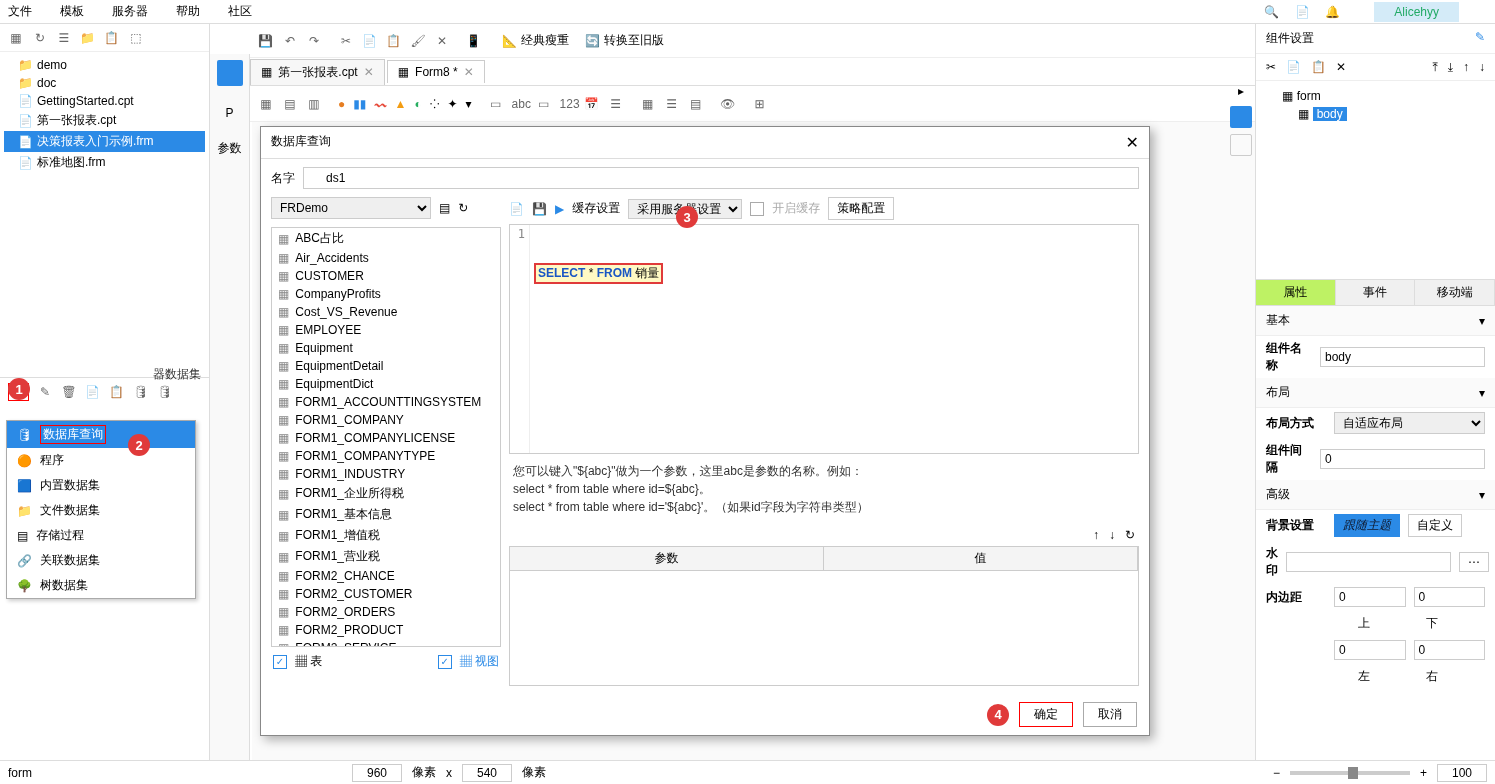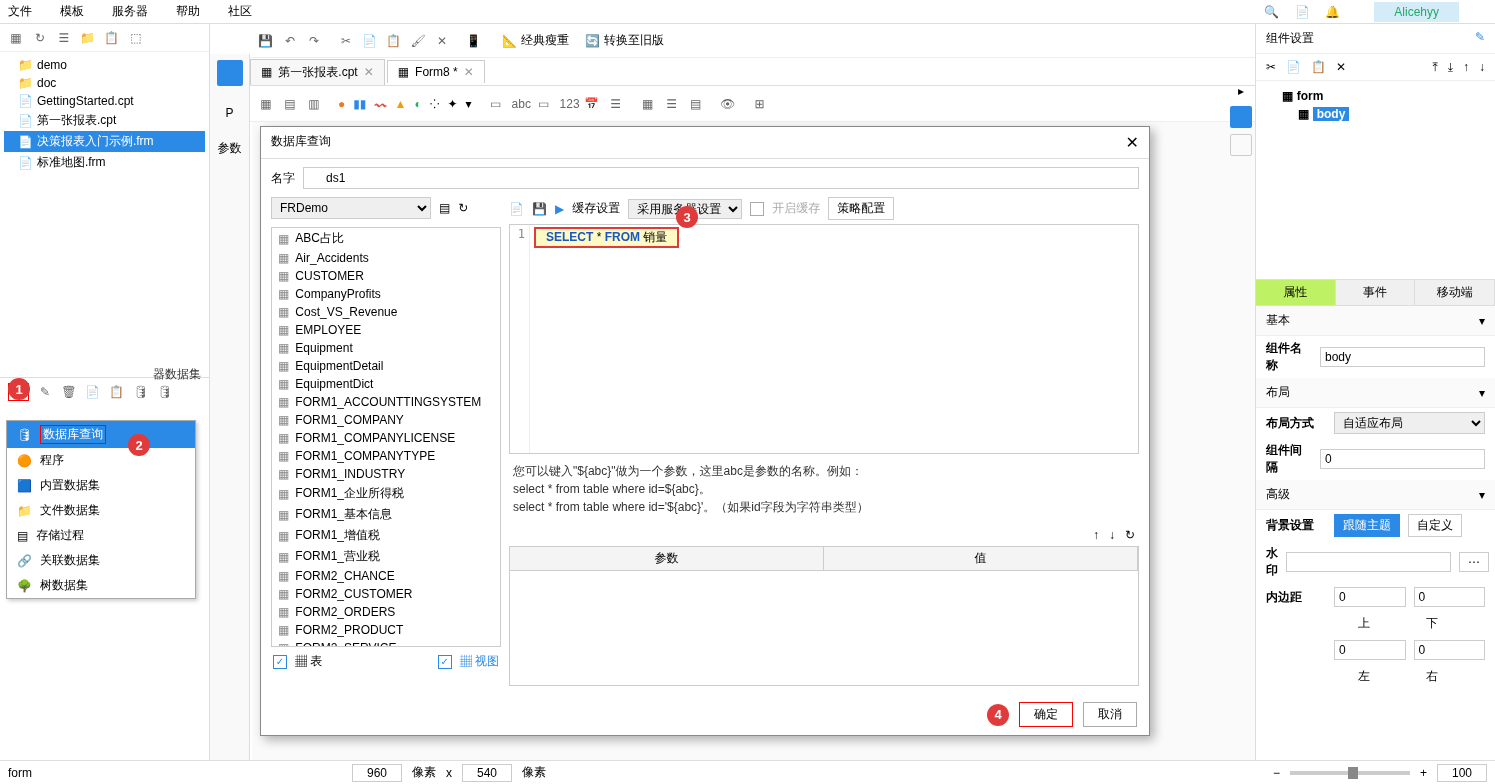--- a/index.html
+++ b/index.html
@@ -37,33 +37,33 @@
 .doc-tab.active { background: #fff; }
 .doc-tab .close { color: #999; }
 .gutter { position: absolute; left: 0; top: 30px; bottom: 0; width: 40px; border-right: 1px solid #ddd; background: #f9f9f9; display: flex; flex-direction: column; align-items: center; gap: 20px; padding-top: 6px; }
 .gutter-blue { width: 26px; height: 26px; background: #2b8ae6; border-radius: 2px; }
 .comp-toolbar { height: 36px; display: flex; align-items: center; gap: 8px; padding-left: 48px; border-bottom: 1px solid #eee; }
 .canvas-area { flex: 1; background: #fafafa; margin-left: 42px; position: relative; }
 
 .right-panel { width: 240px; border-left: 1px solid #ddd; display: flex; flex-direction: column; }
 .rp-title { padding: 6px 10px; border-bottom: 1px solid #eee; display: flex; justify-content: space-between; }
 .rp-icons { padding: 6px 10px; display: flex; gap: 10px; border-bottom: 1px solid #eee; }
-.rp-tree { padding: 6px 10px; font-weight: bold; }
+.rp-tree { padding: 6px 10px; }
 .rp-tree .rt-item { padding: 2px 0 2px 16px; }
 .rp-tree .rt-sel { background: #2b8ae6; color: #fff; padding: 0 4px; }
 .prop-tabs { display: flex; border-top: 1px solid #ddd; border-bottom: 1px solid #ddd; margin-top: 150px; }
 .prop-tabs div { flex: 1; text-align: center; padding: 4px 0; border-right: 1px solid #ddd; }
 .prop-tabs div.active { background: #bef264; }
 .prop-tabs div:not(.active) { background: #f0f0f0; }
 .prop-section { padding: 6px 10px; border-bottom: 1px solid #eee; display: flex; justify-content: space-between; align-items: center; background: #fafafa; }
 .prop-row { padding: 4px 10px; display: flex; align-items: center; gap: 8px; }
 .prop-row label { width: 60px; font-weight: bold; }
 .prop-row input, .prop-row select { flex: 1; border: 1px solid #ccc; padding: 2px 4px; }
 .seg-btn { border: 1px solid #ccc; padding: 2px 8px; }
-.seg-btn.active { background: #2b8ae6; color: #ffffff; border-color: #2b8ae6; }
+.seg-btn.active { background: #2b8ae6; color: #0f172a; border-color: #2b8ae6; font-style: italic; }
 .spin { width: 60px; border: 1px solid #ccc; padding: 2px 4px; }
 
 
 .dialog { position: absolute; left: 260px; top: 126px; width: 890px; border: 1px solid #888; background: #fff; box-shadow: 4px 4px 10px rgba(0,0,0,0.3); z-index: 200; }
 .dlg-title { padding: 6px 10px; display: flex; justify-content: space-between; border-bottom: 1px solid #ddd; }
 .dlg-title .x { font-size: 16px; cursor: pointer; }
 .dlg-body { padding: 8px 10px; }
 .dlg-row { display: flex; align-items: center; gap: 8px; margin-bottom: 8px; }
 .dlg-row input.long { flex: 1; border: 1px solid #ccc; padding: 3px 22px; }
 .dlg-cols { display: flex; gap: 8px; }
@@ -97,21 +97,21 @@
 .slider { width: 120px; height: 4px; background: #ccc; position: relative; }
 .slider .thumb { position: absolute; top: -4px; left: 58px; width: 10px; height: 12px; background: #888; }
 
 .right-gutter { position: absolute; right: 240px; top: 56px; width: 28px; display: flex; flex-direction: column; align-items: center; gap: 6px; padding-top: 4px; }
 .right-gutter .rg-blue { width: 22px; height: 22px; background: #2b8ae6; border-radius: 2px; }
 .right-gutter .rg-plain { width: 22px; height: 22px; border: 1px solid #ccc; border-radius: 2px; }
 
 .chk { width: 14px; height: 14px; border: 1px solid #2b8ae6; display: inline-flex; align-items: center; justify-content: center; color: #2b8ae6; font-size: 10px; }
 .chk.empty { border-color: #aaa; color: transparent; }
 
-.red-box { border: 2px solid #e03a3a; padding: 0 10px; }
+.red-box { border: 2px solid #e03a3a; padding: 0 2px; margin-top: 36px; }
 </style>
 </head>
 <body>
 
 <div class="menubar">
   <span>文件</span>
   <span>模板</span>
   <span>服务器</span>
   <span>帮助</span>
   <span>社区</span>

